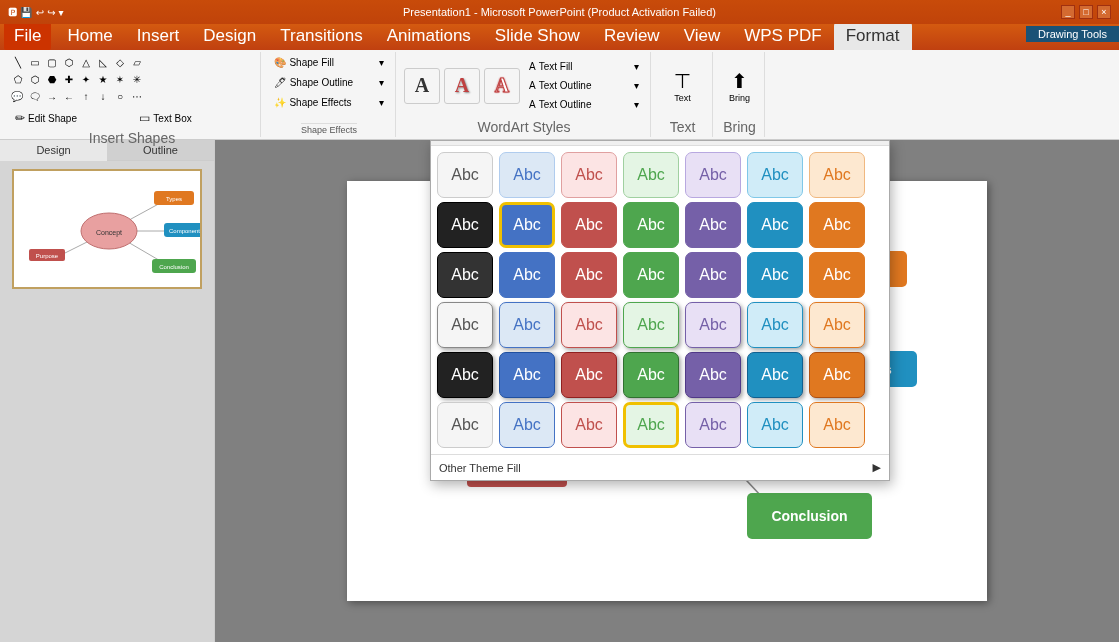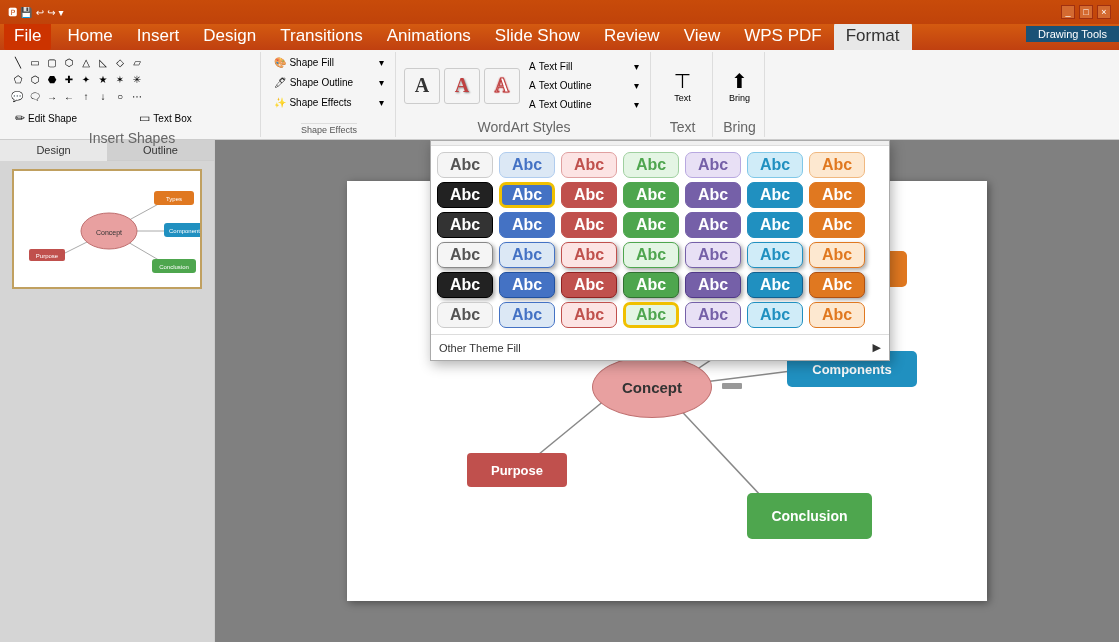--- a/index.html
+++ b/index.html
@@ -261,27 +261,27 @@
       border-bottom: 1px solid #ddd;
     }
     #styles-grid {
       padding: 6px;
       display: grid;
       grid-template-columns: repeat(7, 58px);
       gap: 4px;
     }
     .style-cell {
       width: 56px;
-      height: 26px;
+      height: 46px;
       border-radius: 6px;
       display: flex;
       align-items: center;
       justify-content: center;
       font-size: 16px;
-      font-weight: bold;
+      font-weight: normal;
       cursor: pointer;
       border: 2px solid transparent;
       color: #555;
     }
     .style-cell.selected {
       border: 2px solid #f0c000;
     }
 
     #other-themes {
       padding: 6px 8px;
@@ -298,20 +298,21 @@
 <body>
 
 <div id="title-bar">
   <div id="quick-access">
     <span>🅿</span>
     <span>💾</span>
     <span>↩</span>
     <span>↪</span>
     <span>▾</span>
   </div>
+  <span>Presentation1 - Microsoft PowerPoint (Product Activation Failed)</span>
   <div class="window-controls">
     <div class="win-btn">_</div>
     <div class="win-btn">□</div>
     <div class="win-btn">×</div>
   </div>
 </div>
 
 <div id="ribbon-tabs">
   <div class="ribbon-tab file-tab">File</div>
   <div class="ribbon-tab">Home</div>

